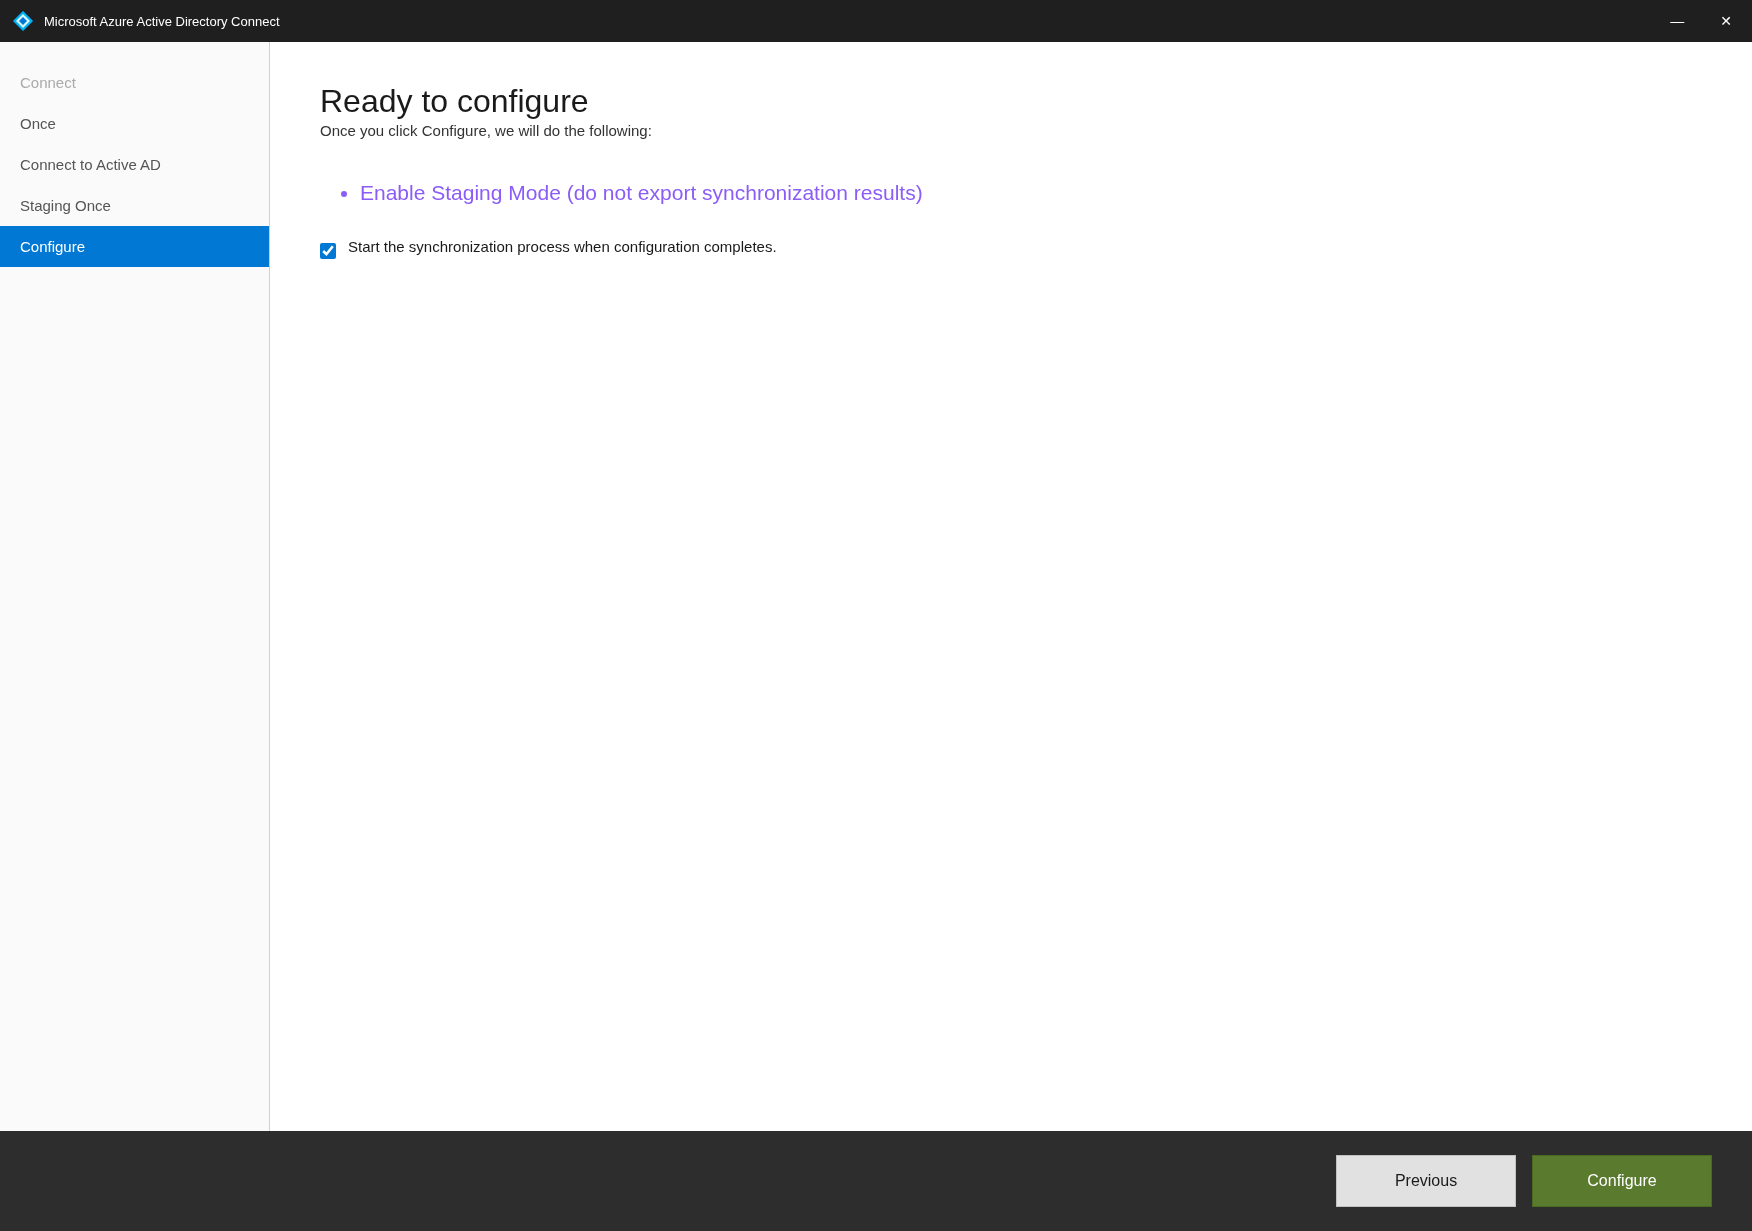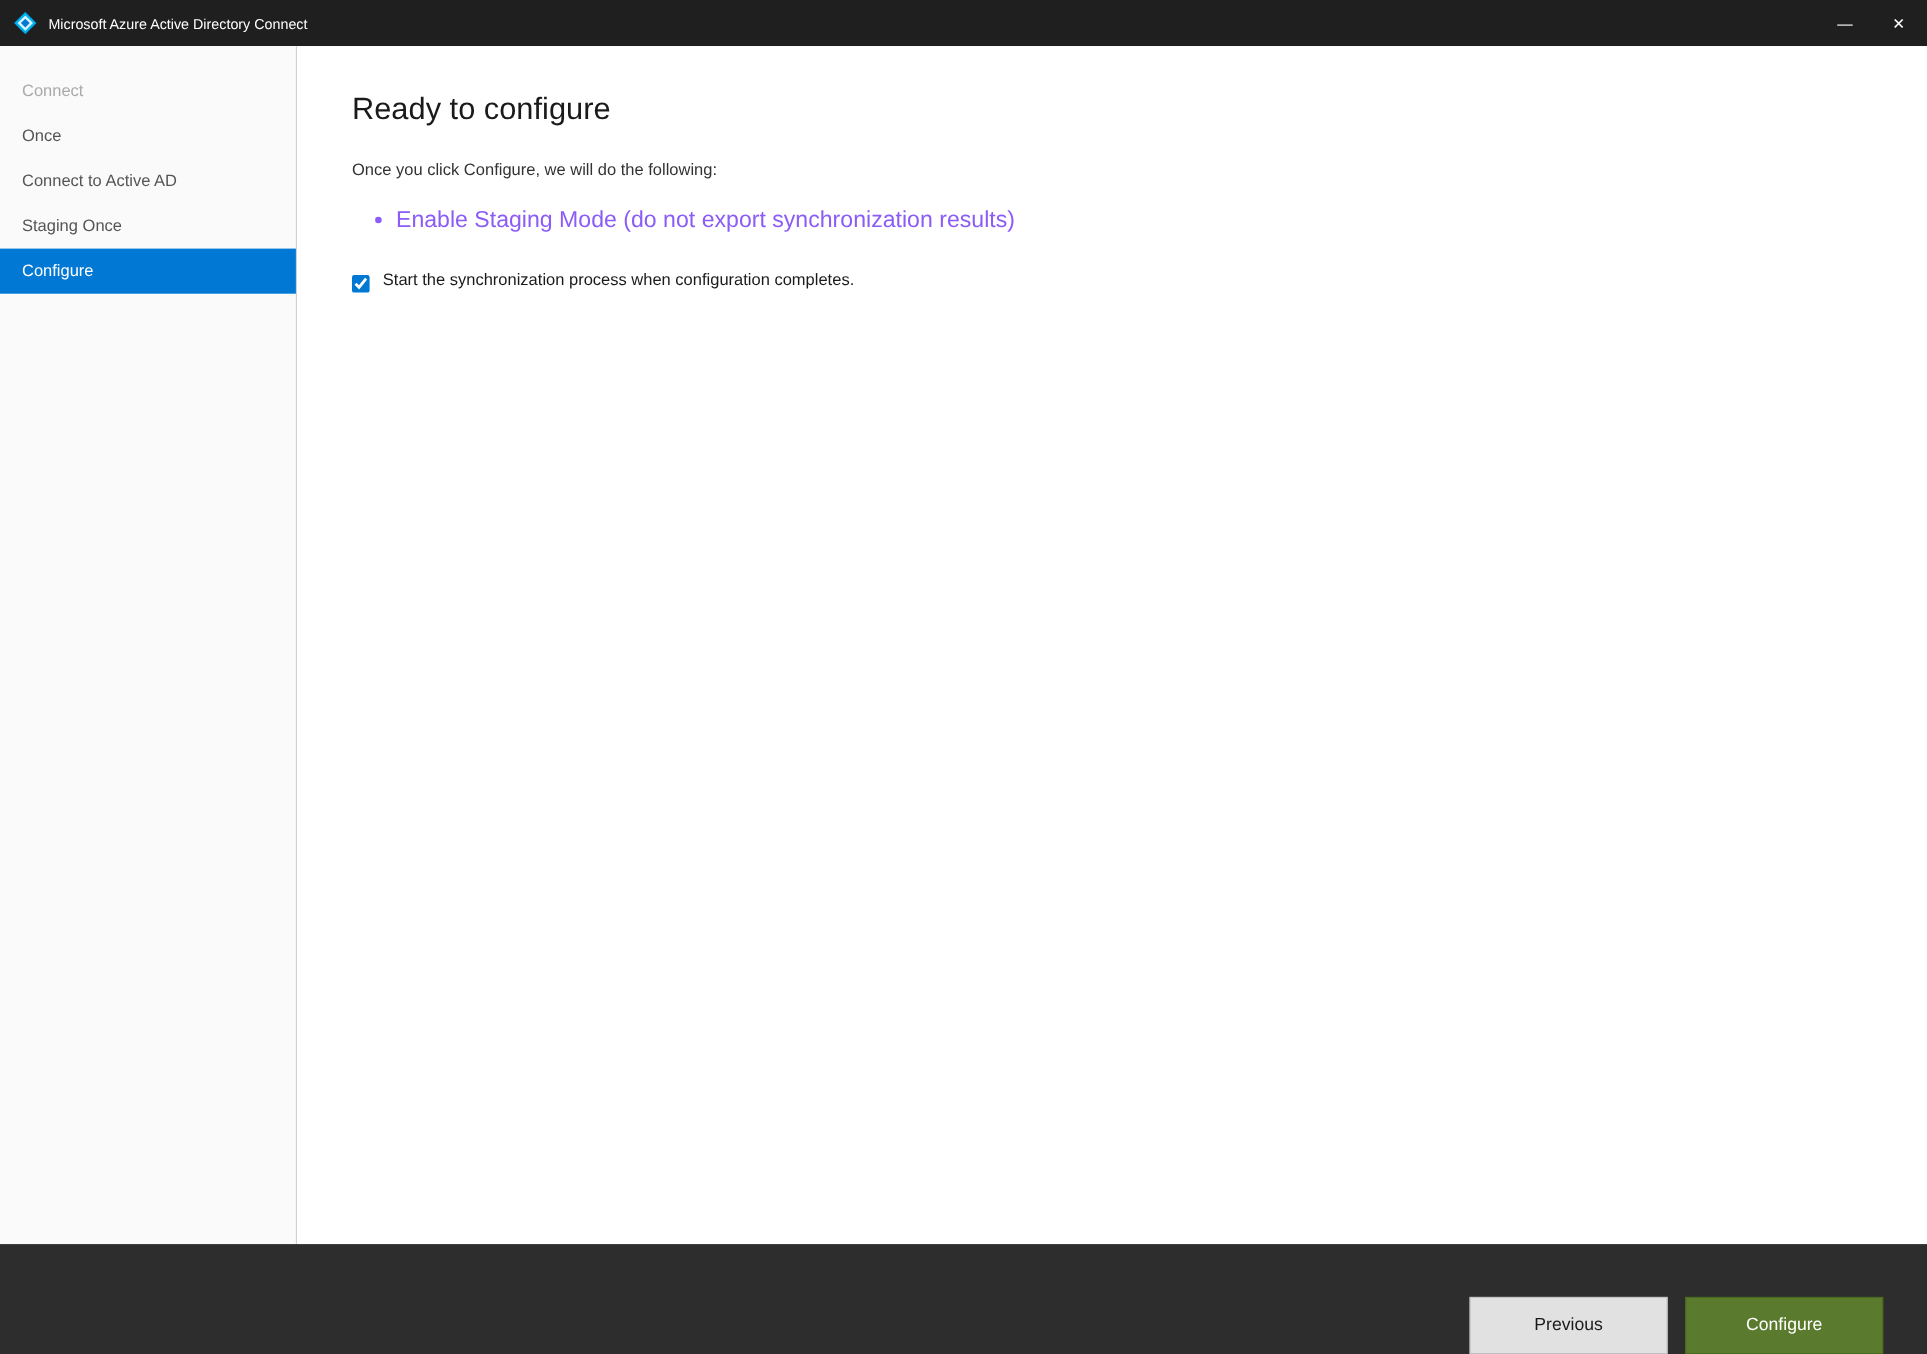--- a/index.html
+++ b/index.html
@@ -109,31 +109,30 @@
 
     
     .main-content {
       flex: 1;
       padding: 40px 50px;
       background: #ffffff;
       overflow-y: auto;
     }
 
     .page-title {
-      font-size: 28px;
+      font-size: 32px;
       font-weight: 300;
       color: #1a1a1a;
-      margin-bottom: 28px;
       line-height: 1.2;
     }
 
     .description {
       font-size: 15px;
       color: #333333;
-      margin-bottom: 18px;
+      margin-bottom: 34px;
       line-height: 1.5;
     }
 
     .bullet-list {
       list-style: disc;
       padding-left: 40px;
       margin-bottom: 28px;
     }
 
     .bullet-list li {
@@ -163,21 +162,21 @@
       font-size: 15px;
       color: #1a1a1a;
       line-height: 1.5;
     }
 
     
     .footer {
       height: 100px;
       background: #2d2d2d;
       display: flex;
-      align-items: flex-end;
+      align-items: center;
       justify-content: flex-end;
       padding: 0 40px;
       gap: 16px;
       flex-shrink: 0;
     }
 
     .btn {
       height: 52px;
       min-width: 180px;
       font-size: 16px;

